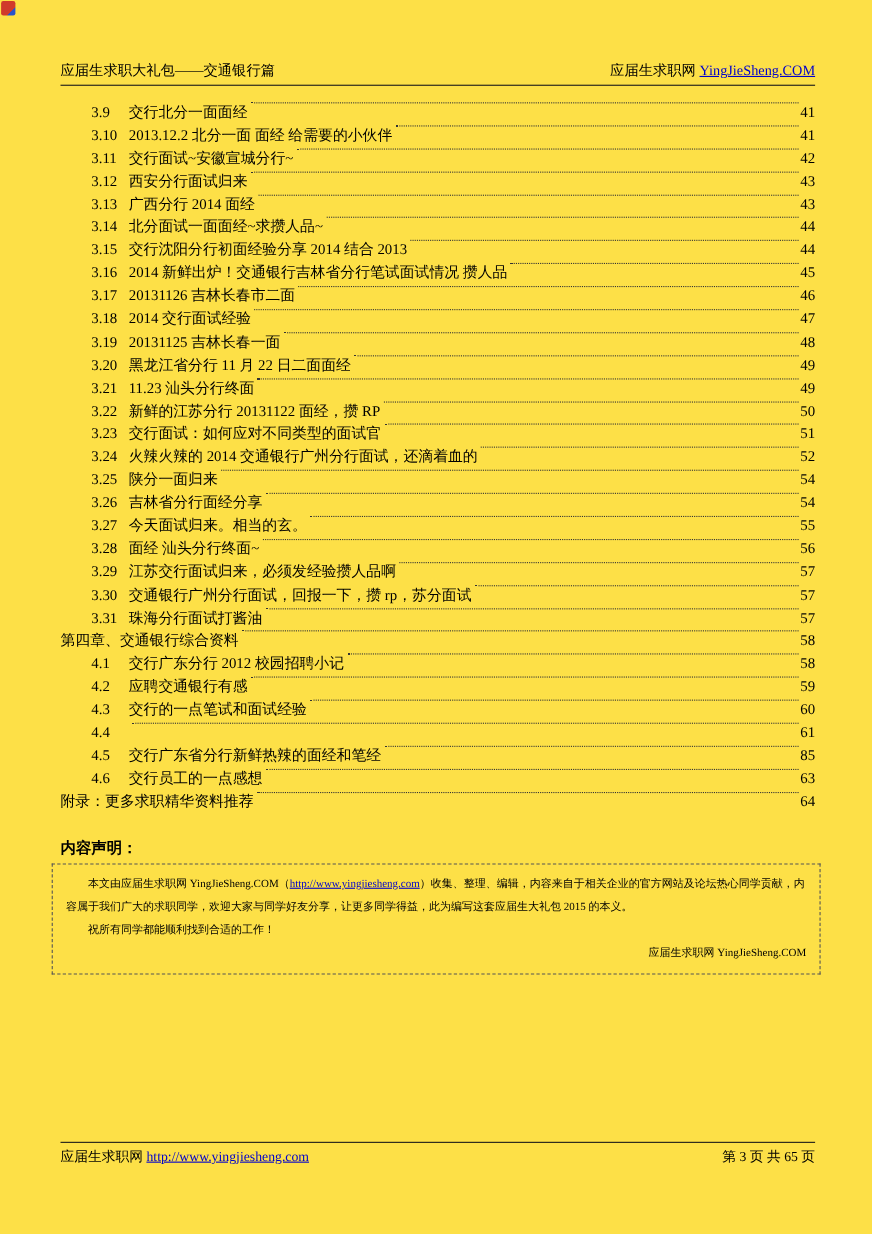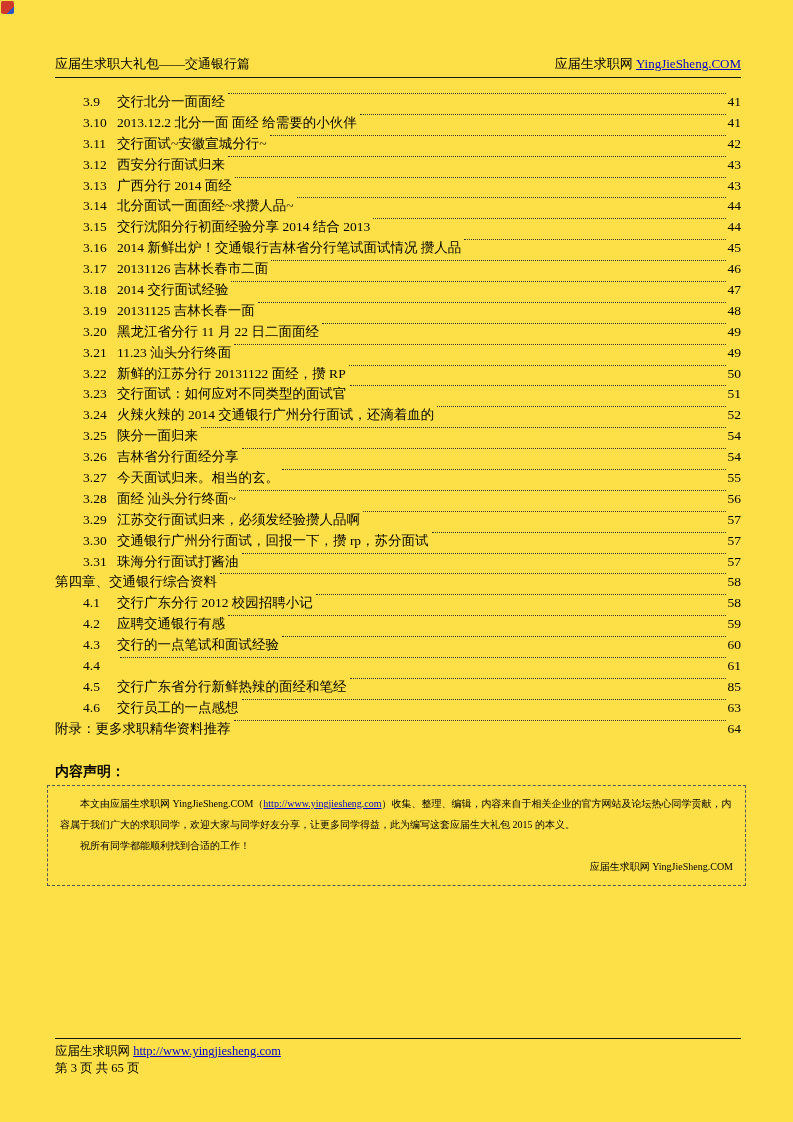--- a/index.html
+++ b/index.html
@@ -84,21 +84,20 @@
     left: 55px; right: 52px; top: 1038px;
     border-top: 1px solid #1a1a1a;
   }
   .footer {
     position: absolute;
     left: 55px; right: 52px; top: 1043px;
     display: flex;
     justify-content: space-between;
     align-items: flex-start;
     font-size: 12.5px;
-    flex-direction: column;
   }
 </style>
 </head>
 <body>
 
 <div class="page">
 
   <div class="corner-mark"></div>
 
   <div class="header">

